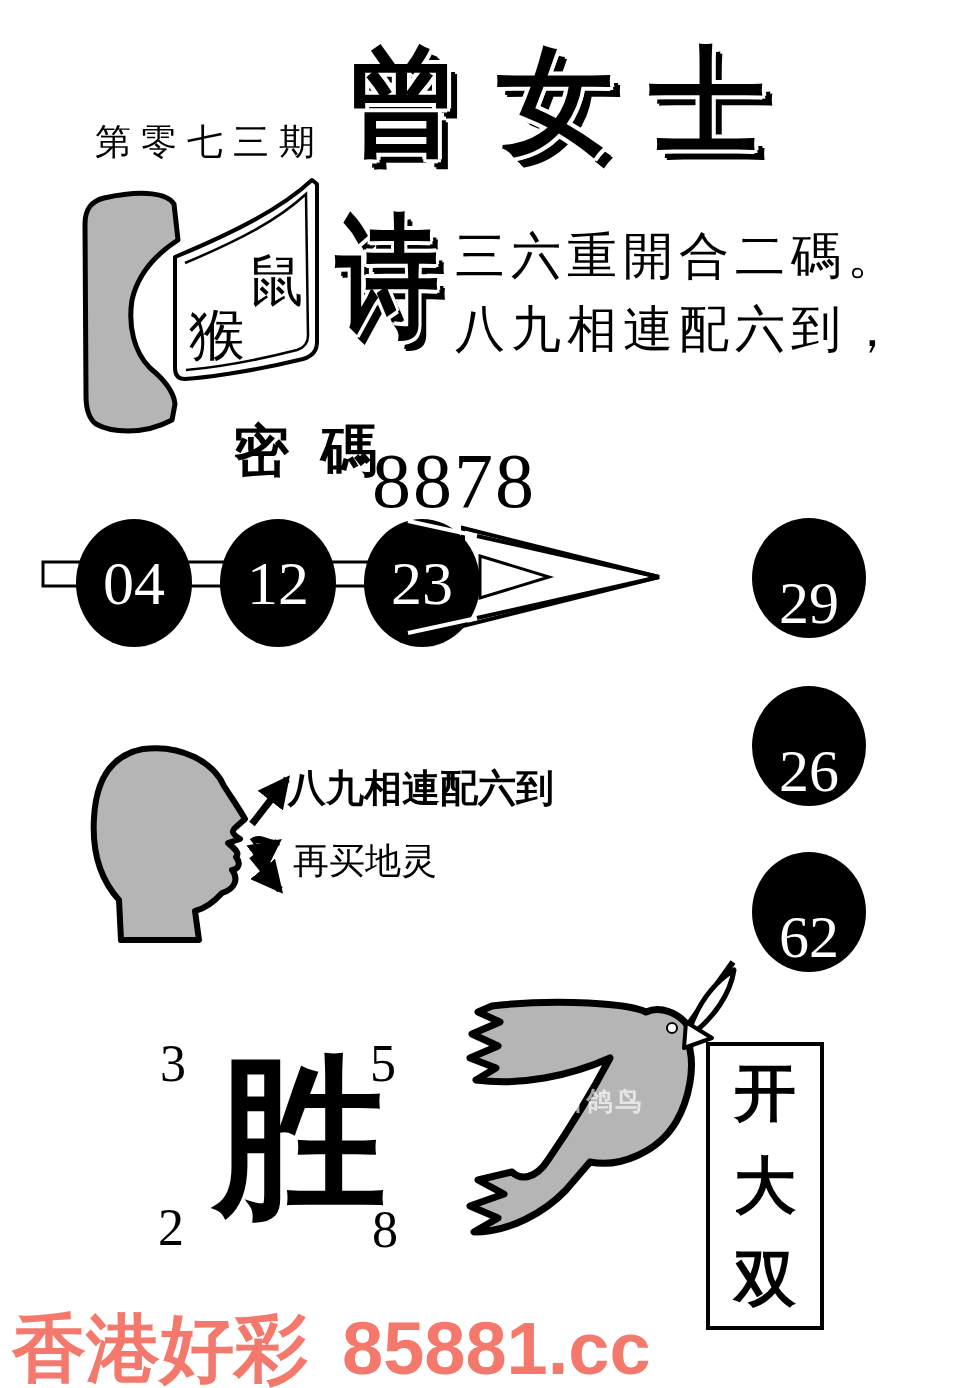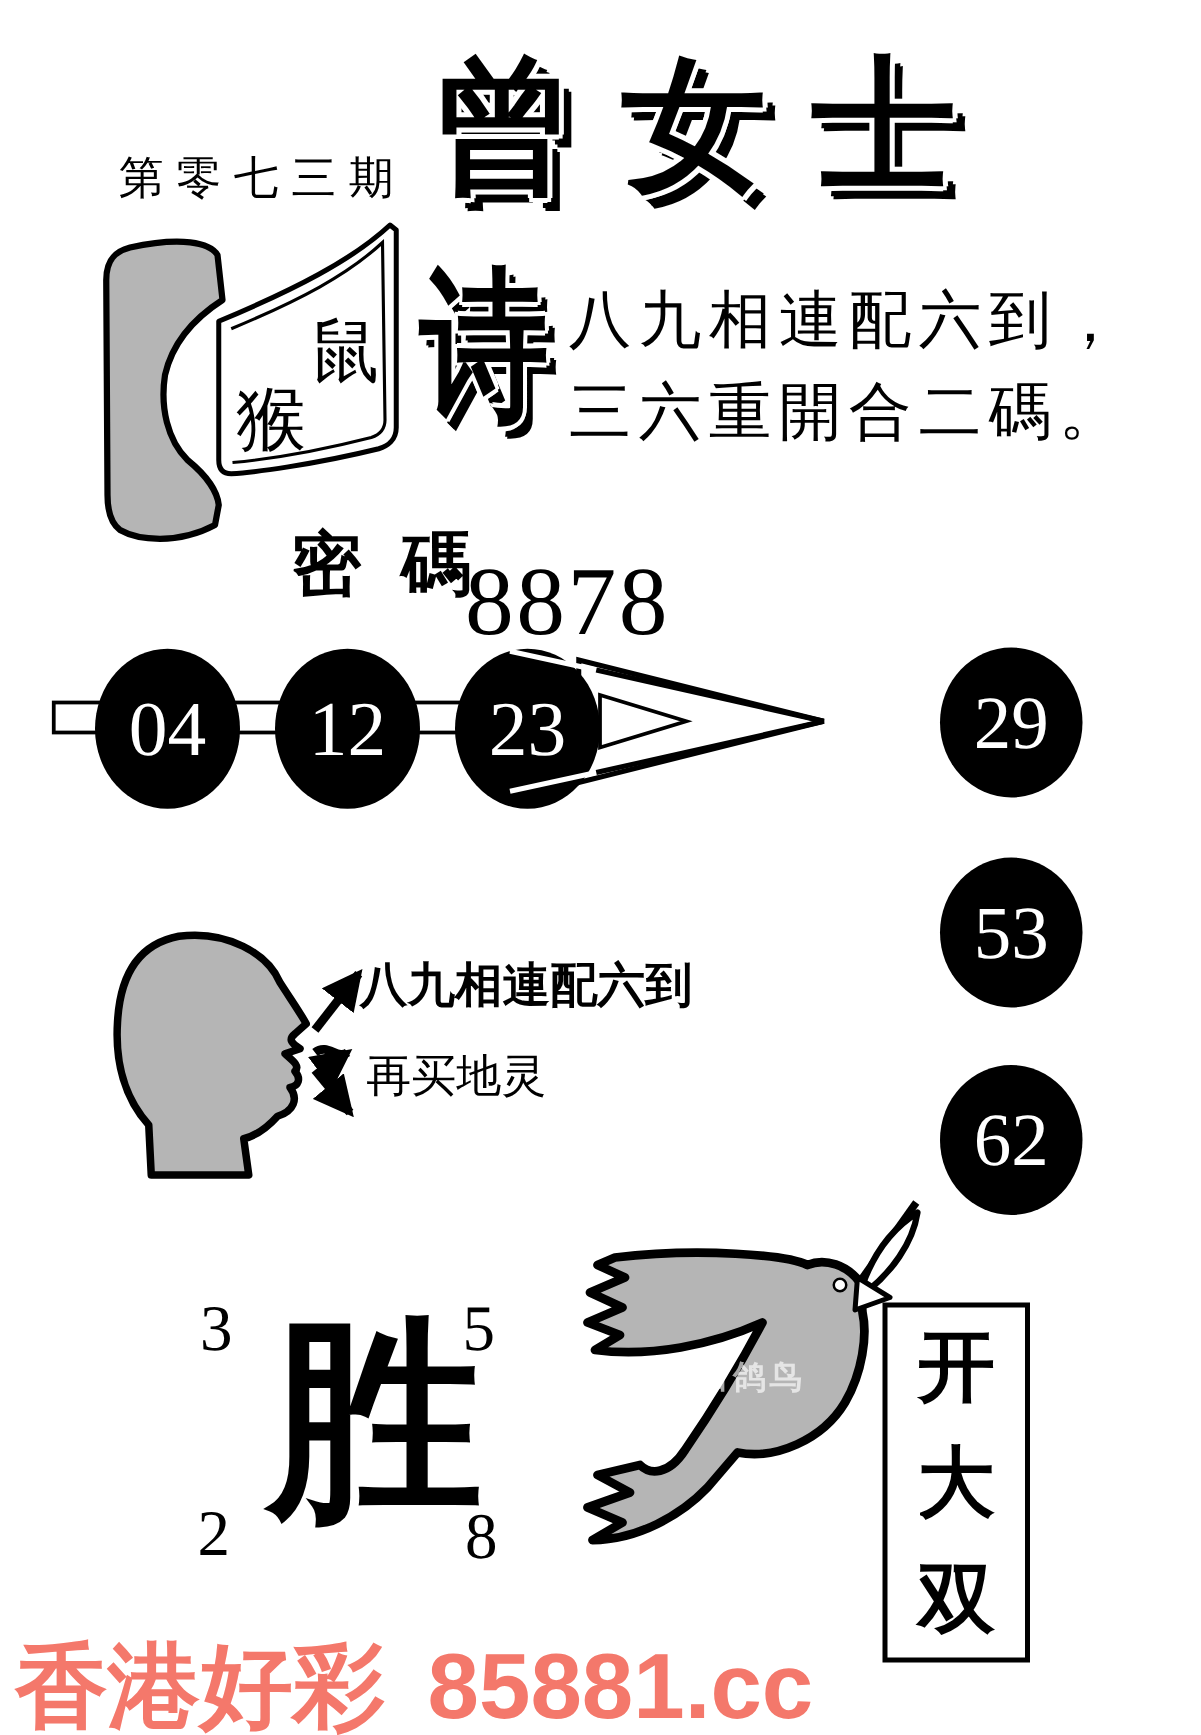--- a/index.html
+++ b/index.html
@@ -16,21 +16,21 @@
       -4px 0 0 #fff, 4px 0 0 #fff, 0 -4px 0 #fff, 0 4px 0 #fff,
       8px 8px 0 #000, 10px 10px 0 #000;
   }
   #issue{left:95px;top:118px;font-size:36px;letter-spacing:10px;text-align:center;}
   #title{left:345px;top:44px;font-size:116px;letter-spacing:36px;}
   #poemchar{left:336px;top:212px;font-size:132px;transform:scaleX(.78);transform-origin:left top;}
   #poem{left:455px;top:220px;font-size:50px;letter-spacing:6px;line-height:73px;white-space:nowrap;}
   #pw-label{left:233px;top:414px;font-size:56px;font-weight:900;letter-spacing:32px;}
   #pw-value{left:372px;top:396px;font-size:78px;letter-spacing:2px;margin-top:40px;}
   .blackcircle{position:absolute;background:#000;border-radius:50%;
-    display:flex;align-items:center;justify-content:center;
+    display:flex;align-items:flex-end;justify-content:center;
     color:#fff;font-size:60px;font-family:"Liberation Serif","DejaVu Serif",serif;}
   #speech1{left:288px;top:763px;font-size:38px;font-weight:600;}
   #speech2{left:293px;top:837px;font-size:36px;font-weight:400;}
   .corner-num{font-size:52px;}
   #num-tl{left:160px;top:1034px;} #num-tr{left:370px;top:1034px;}
   #num-bl{left:158px;top:1198px;} #num-br{left:372px;top:1200px;}
   #bigchar{left:214px;top:1052px;font-size:172px;font-weight:700;line-height:1;}
   #verdict-box{left:706px;top:1042px;width:110px;height:280px;border:4px solid #000;
     display:flex;flex-direction:column;align-items:center;justify-content:space-around;
     font-size:62px;font-weight:700;}
@@ -104,32 +104,32 @@
   <text x="601" y="1110" font-size="26" font-weight="bold" fill="#fff" opacity="0.65" text-anchor="middle" letter-spacing="3">白鸽鸟</text>
 </svg>
 
 <div id="issue" class="abs serif" style="z-index:2">第零七三期</div>
 
 <div id="title" class="abs serif outline3d" style="z-index:2">曾女士</div>
 
 <div id="poemchar" class="abs serif outline3d" style="z-index:2">诗</div>
 
 <div id="poem" class="abs serif" style="z-index:2">
+  <div>三六重開合二碼。</div>
   <div>八九相連配六到，</div>
-  <div>三六重開合二碼。</div>
 </div>
 
 <div id="pw-label" class="abs serif" style="z-index:2">密碼</div>
 <div id="pw-value" class="abs serif" style="z-index:2">8878</div>
 
 <div class="blackcircle" style="left:752px;top:518px;width:114px;height:120px;z-index:2">
   <span>29</span>
 </div>
 <div class="blackcircle" style="left:752px;top:686px;width:114px;height:120px;z-index:2">
-  <span>53</span>
+  <span>26</span>
 </div>
 <div class="blackcircle" style="left:752px;top:852px;width:114px;height:120px;z-index:2">
   <span>62</span>
 </div>
 
 <div id="speech1" class="abs sans" style="z-index:2">八九相連配六到</div>
 <div id="speech2" class="abs sans" style="z-index:2">再买地灵</div>
 
 <div id="num-tl" class="abs serif corner-num" style="z-index:2">3</div>
 <div id="num-tr" class="abs serif corner-num" style="z-index:2">5</div>

